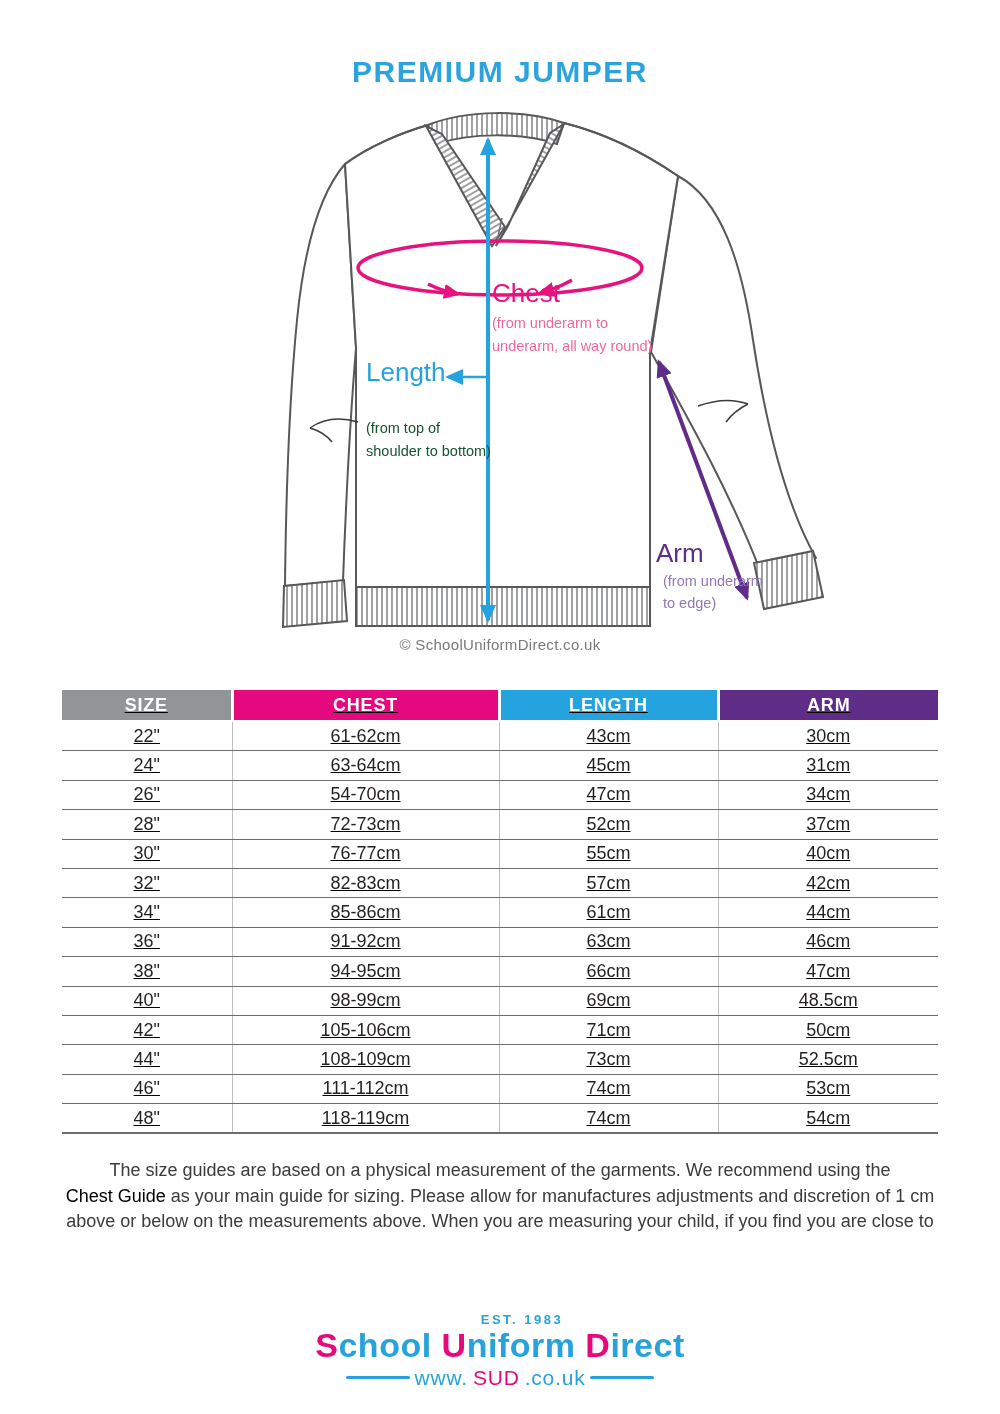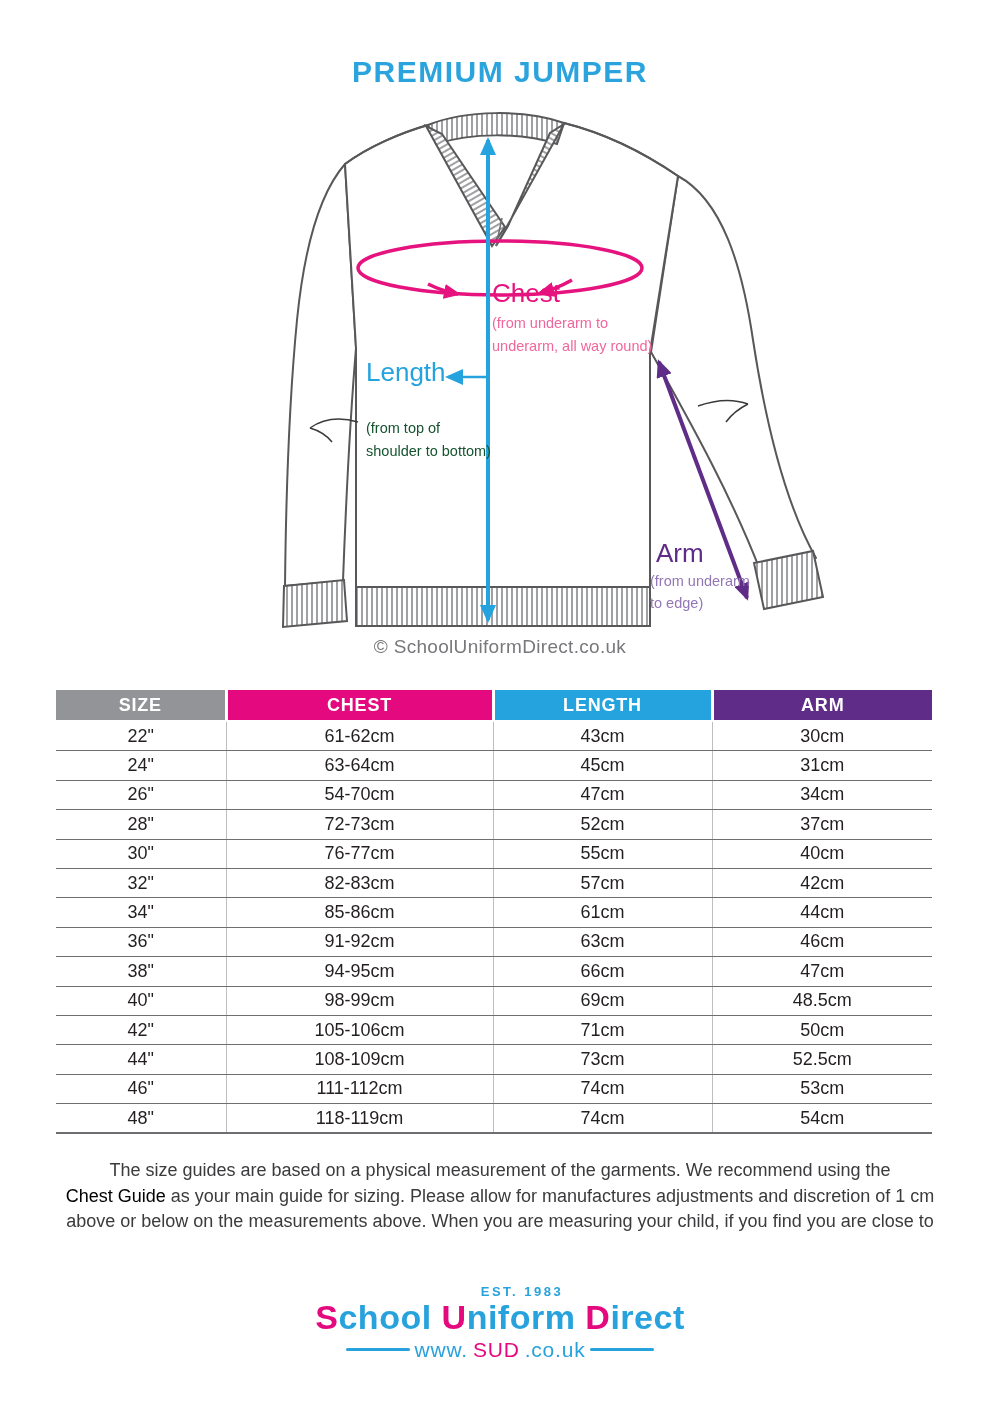--- a/index.html
+++ b/index.html
@@ -13,29 +13,29 @@
   }
   
   .diagram { position:absolute; left:270px; top:100px; width:560px; height:540px; }
   .diagram svg { position:absolute; left:0; top:0; }
   .dlabel { position:absolute; white-space:nowrap; }
   .lbl-chest   { left:222px; top:178px; font-size:26px; color:#E6127E; }
   .note-chest  { left:222px; top:212px; font-size:14.5px; color:#F0679B; line-height:23px; }
   .lbl-length  { left:96px;  top:257px; font-size:26px; color:#25A3DE; }
   .note-length { left:96px;  top:297px; font-size:14.5px; color:#14532d; line-height:23px;margin-top:20px; }
   .lbl-arm     { left:386px; top:438px; font-size:26px; color:#5F2D87; }
-  .note-arm    { left:380px; top:470px; font-size:14.5px; color:#9377B5; line-height:22px; }
+  .note-arm    { left:393px; top:470px; font-size:14.5px; color:#9377B5; line-height:22px; }
   .copyright {
     position:absolute; top:636px; left:0; width:100%; text-align:center;
-    font-size:19px; color:#77787B; letter-spacing:0.3px;
+    font-size:15px; color:#77787B; letter-spacing:0.3px;
   }
   
   table.size-table {
-    position:absolute; left:56px; top:690px; width:876px;
-    border-collapse:collapse; table-layout:fixed;
+    position:absolute; left:62px; top:690px; width:876px;
+    border-collapse:collapse; table-layout:fixed;text-decoration:underline;
   }
   .size-table col.w1 { width:170px; } .size-table col.w2 { width:267px; }
   .size-table col.w3 { width:219px; } .size-table col.w4 { width:220px; }
   .size-table th {
     height:30px; color:#ffffff; font-size:18px; font-weight:bold;
     letter-spacing:0.8px; padding:0; border-bottom:2px solid #ffffff;
   }
   .size-table th + th { border-left:3px solid #ffffff; }
   .th-size   { background:#929497; }
   .th-chest  { background:#E5097F; }
@@ -51,21 +51,21 @@
   .note {
     position:absolute; left:40px; top:1158px; width:920px; text-align:center;
     font-size:18px; line-height:25.5px; color:#3B3A3C;
   }
   .note-line { white-space:nowrap; }
   .note-highlight { color:#000000; }
   
   .logo { position:absolute; top:1284px; left:0; width:100%; text-align:center; }
   .logo-est {
     font-size:13px; font-weight:bold; letter-spacing:2.5px; color:#27A2DC;
-    padding-left:44px; margin-bottom:1px;
+    padding-left:44px; margin-bottom:1px;margin-top:28px;
   }
   .logo-name {
     font-size:34px; font-weight:bold; letter-spacing:0.5px; line-height:1.05;
   }
   .lg-pink { color:#E5097F; } .lg-blue { color:#27A2DC; }
   .logo-url {
     margin-top:2px; display:flex; justify-content:center; align-items:center; gap:5px;
     font-size:21px; font-weight:normal; letter-spacing:0.8px;
   }
   .logo-rule { width:64px; height:3px; background:#27A2DC; border-radius:2px; }

